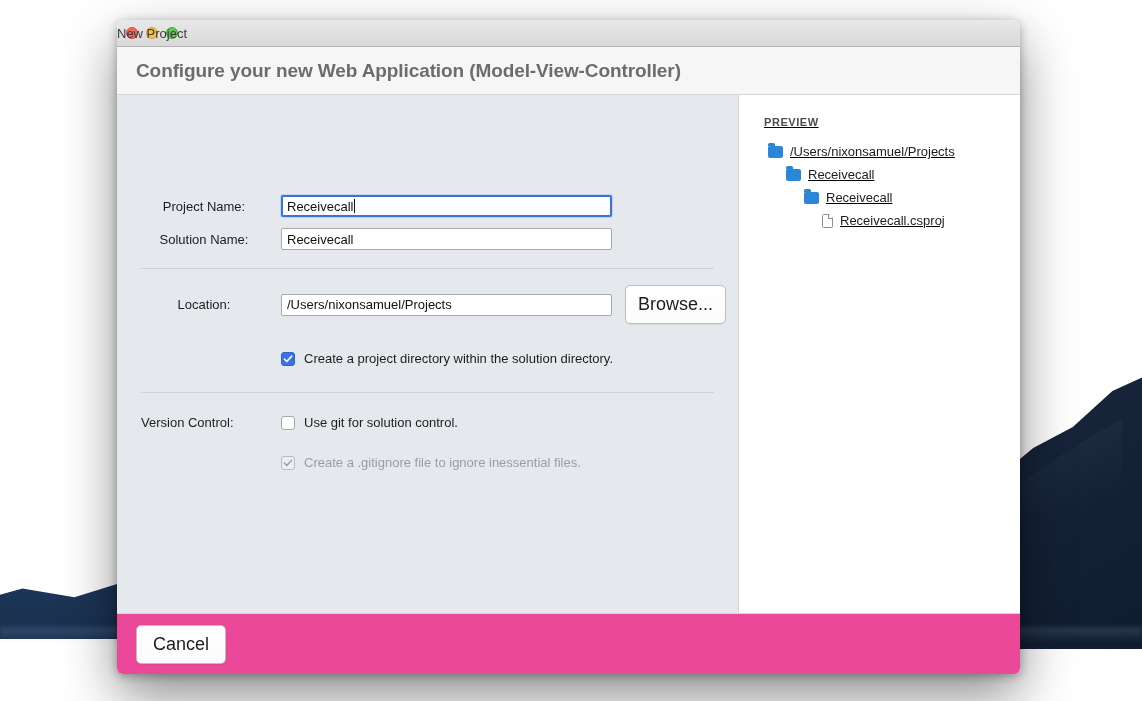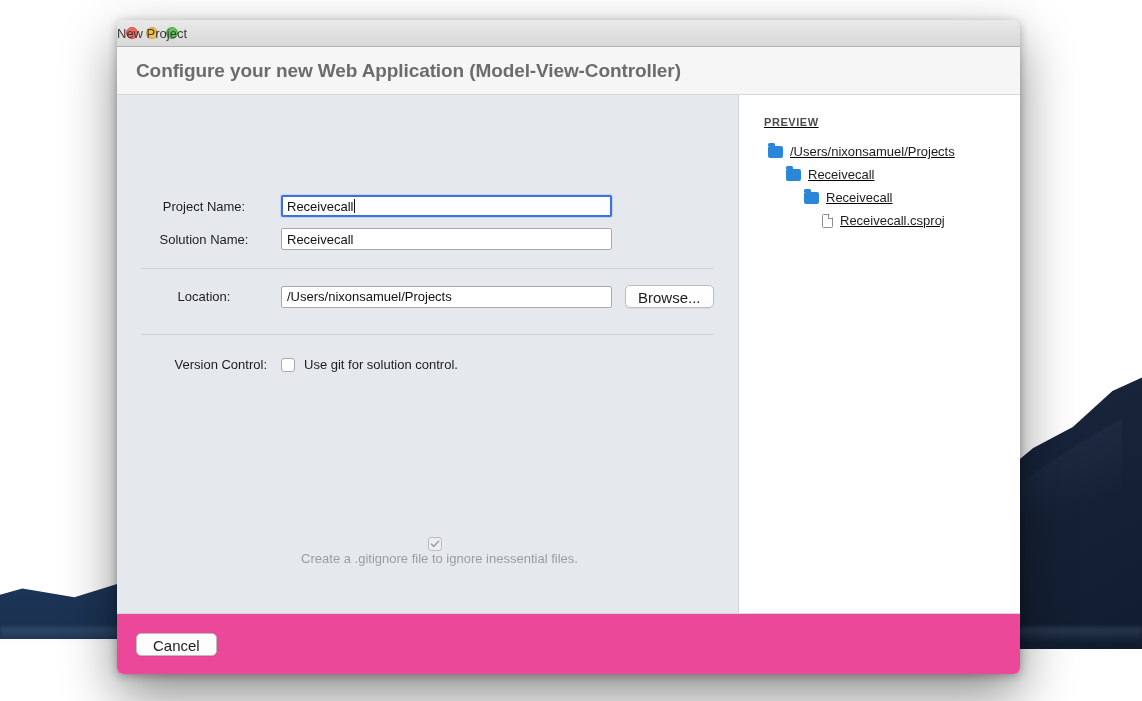--- a/index.html
+++ b/index.html
@@ -222,21 +222,20 @@
     margin: 18px 24px 16px 24px;
   }
   .cbrow {
     display: flex;
     align-items: center;
     padding-left: 24px;
     margin-bottom: 10px;
   }
   .cbrow .lbl {
     width: 140px;
-    text-align: right;
     padding-right: 14px;
     font-size: 13px;
     color: #1d1d1d;
     flex: 0 0 140px;
   }
   .cbrow .spacer { width: 140px; flex: 0 0 140px; }
 
   .checkbox {
     width: 14px; height: 14px;
     border-radius: 3px;
@@ -258,28 +257,28 @@
     background: #eceef0;
     border: 1px solid #b9bdc1;
   }
   .checkbox svg { display: block; }
   .cb-label { font-size: 13px; color: #1d1d1d; }
   .cb-label.muted { color: #9a9ea3; }
 
   
   .btn {
     font-family: "Liberation Sans", sans-serif;
-    font-size: 15px;
+    font-size: 18px;
     color: #1c1c1c;
     background: linear-gradient(180deg, #ffffff 0%, #fbfbfb 100%);
     border: 1px solid #bdbdbd;
     border-radius: 5px;
     padding: 4px 16px;
     min-width: 66px;
-    height: 23px;
+    height: 39px;
     line-height: 15px;
     cursor: default;
     box-shadow: 0 1px 1px rgba(0,0,0,0.05);
   }
   .btn.primary {
     background: linear-gradient(180deg, #4a80e8 0%, #3b6fdf 100%);
     border: 1px solid #2f5ec4;
     color: #ffffff;
     min-width: 80px;
   }
@@ -401,30 +400,39 @@
           <div class="divider"></div>
 
           <div class="row">
             <div class="lbl">Location:</div>
             <div class="txt">
               <span>/Users/nixonsamuel/Projects</span>
             </div>
             <button class="btn browse" style="margin-left:13px;">Browse...</button>
           </div>
 
+          <div class="cbrow" style="margin-top:27px;">
+            <div class="spacer"></div>
+            <div class="checkbox on">
+              <svg width="10" height="10" viewBox="0 0 10 10">
+                <path d="M1.4 5.1 L3.8 7.5 L8.6 2.2" fill="none" stroke="#ffffff" stroke-width="1.7" stroke-linecap="round" stroke-linejoin="round"></path>
+              </svg>
+            </div>
+            <span class="cb-label">Create a project directory within the solution directory.</span>
+          </div>
 
           <div class="divider" style="margin-top:26px;"></div>
 
           <div class="cbrow" style="margin-top:22px;">
             <div class="lbl">Version Control:</div>
             <div class="checkbox off"></div>
             <span class="cb-label">Use git for solution control.</span>
           </div>
 
-          <div class="cbrow" style="margin-top:25px;flex-direction:column;">
+          <div class="cbrow" style="margin-top:25px;">
             <div class="spacer"></div>
             <div class="checkbox disabled-on">
               <svg width="10" height="10" viewBox="0 0 10 10">
                 <path d="M1.4 5.1 L3.8 7.5 L8.6 2.2" fill="none" stroke="#9da1a6" stroke-width="1.5" stroke-linecap="round" stroke-linejoin="round"></path>
               </svg>
             </div>
             <span class="cb-label muted">Create a .gitignore file to ignore inessential files.</span>
           </div>
 
         </div>

